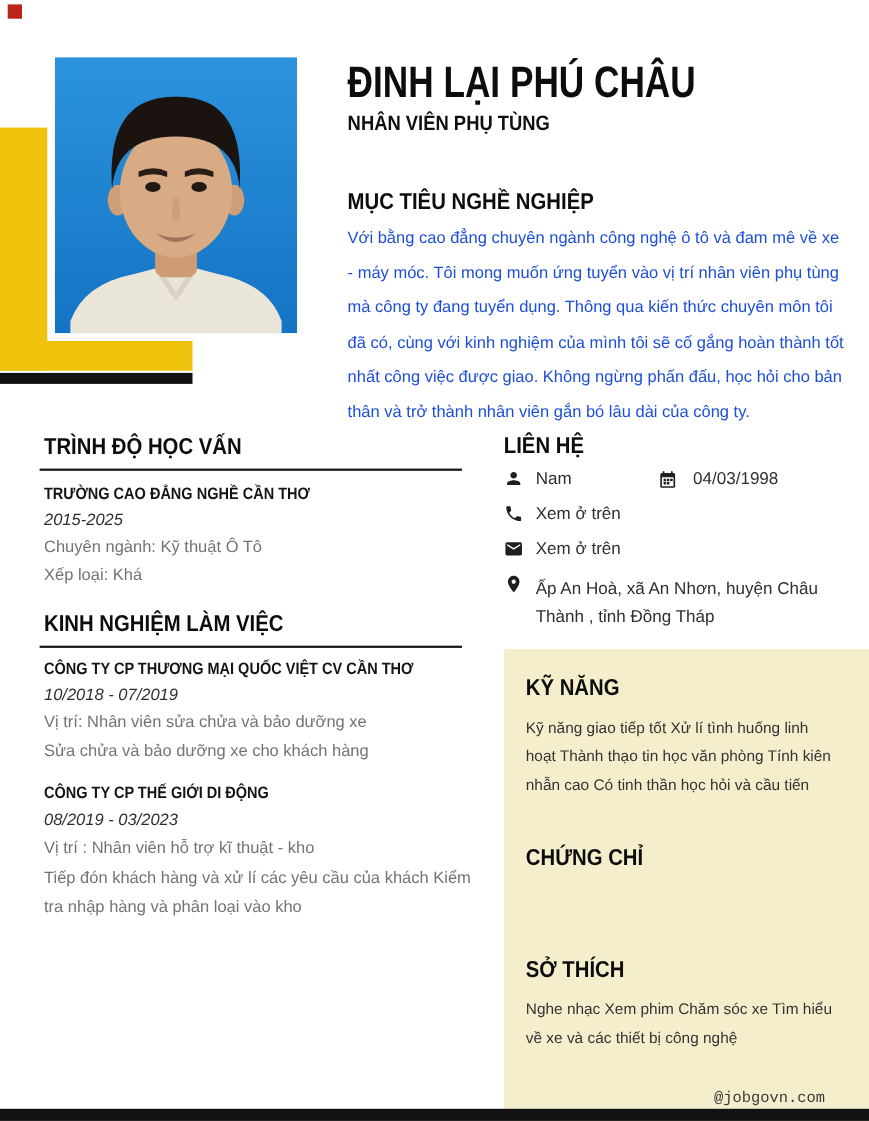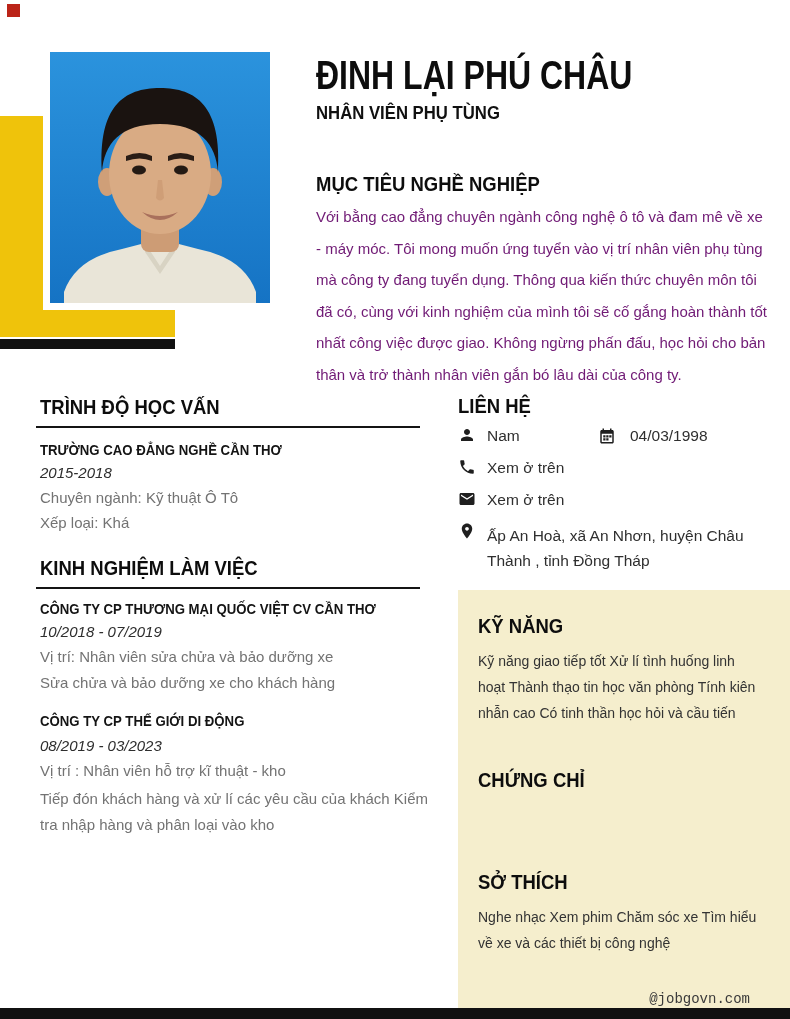--- a/index.html
+++ b/index.html
@@ -11,21 +11,21 @@
   }
   .abs { position:absolute; }
   .cond { display:inline-block; transform:scaleX(.88); transform-origin:0 50%; white-space:nowrap; }
   .name {
     font-size:40px; font-weight:bold; color:#0d0d0d; letter-spacing:0;
     transform:scaleX(.80); transform-origin:0 50%; white-space:nowrap;
   }
   .subtitle { font-size:19px; font-weight:bold; color:#101010; }
   .h-sec { font-size:21px; font-weight:bold; color:#0d0d0d; }
   .rule { height:2px; background:#141414; }
-  .body-txt { font-size:15px; color:#701a75; }
+  .body-txt { font-size:15px; color:#1d4ed8; }
   .sub-head { font-size:15px; font-weight:bold; color:#141414; }
   .period { font-size:15px; font-style:italic; color:#2e2e2e; }
   .line15 { font-size:15px; color:#737373; }
   .beige-txt { font-size:14px; color:#333; line-height:26px; }
   .contact-txt { font-size:15.5px; color:#2f2f2f; }
   .icon { width:18px; height:18px; display:block; }
   .icon svg { width:100%; height:100%; fill:#1f1f1f; }
   .watermark { font-family:"Liberation Mono", monospace; font-size:14px; color:#3a3a3a; }
 </style>
 </head>
@@ -82,21 +82,21 @@
   </div>
   <div class="abs body-txt" style="left:316px; top:201px; width:455px; line-height:31.5px;">Với bằng cao đẳng chuyên ngành công nghệ ô tô và đam mê về xe - máy móc. Tôi mong muốn ứng tuyển vào vị trí nhân viên phụ tùng mà công ty đang tuyển dụng. Thông qua kiến thức chuyên môn tôi đã có, cùng với kinh nghiệm của mình tôi sẽ cố gắng hoàn thành tốt nhất công việc được giao. Không ngừng phấn đấu, học hỏi cho bản thân và trở thành nhân viên gắn bó lâu dài của công ty.</div>
 
   <div class="abs" style="left:40px; top:395px;">
     <span class="h-sec cond">TRÌNH ĐỘ HỌC VẤN</span>
   </div>
   <div class="abs rule" style="left:36px; top:426px; width:384px;"></div>
   <div class="abs" style="left:40px; top:441px;">
     <span class="sub-head cond">TRƯỜNG CAO ĐẲNG NGHỀ CẦN THƠ</span>
   </div>
-  <div class="abs period" style="left:40px; top:464px;">2015-2018</div>
+  <div class="abs period" style="left:40px; top:464px;">2015-2025</div>
   <div class="abs line15" style="left:40px; top:489px;">Chuyên ngành: Kỹ thuật Ô Tô</div>
   <div class="abs line15" style="left:40px; top:514px;">Xếp loại: Khá</div>
 
   <div class="abs" style="left:40px; top:556px;">
     <span class="h-sec cond">KINH NGHIỆM LÀM VIỆC</span>
   </div>
   <div class="abs rule" style="left:36px; top:587px; width:384px;"></div>
 
   <div class="abs" style="left:40px; top:600px;">
     <span class="sub-head cond">CÔNG TY CP THƯƠNG MẠI QUỐC VIỆT CV CẦN THƠ</span>

